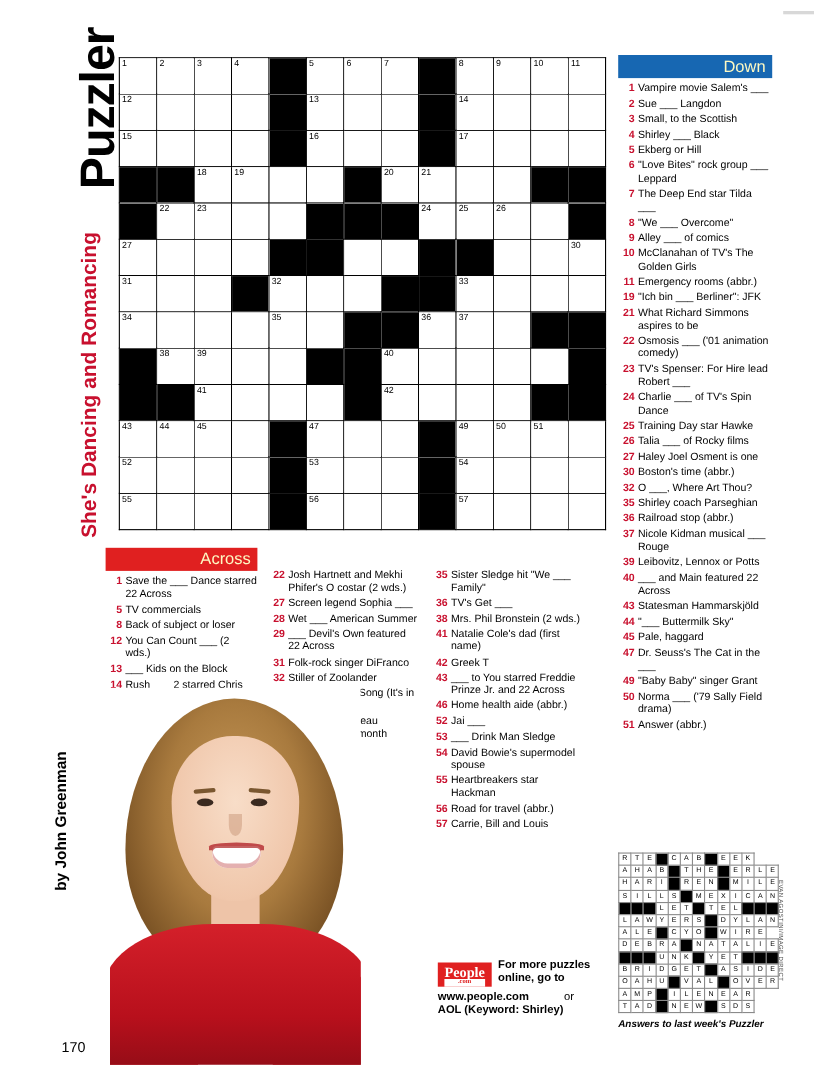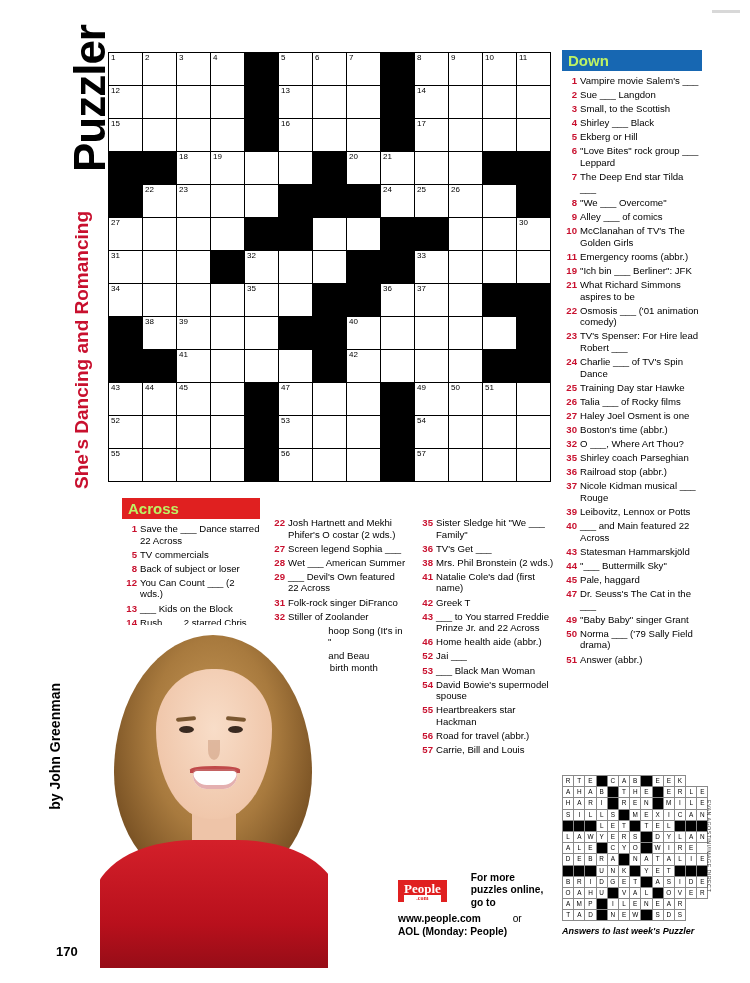--- a/index.html
+++ b/index.html
@@ -45,21 +45,21 @@
     left:-60px;top:790px;
     width:230px;
     transform:rotate(-90deg);
     transform-origin:center center;
     font-weight:bold;
     font-size:14px;
     text-align:right;
   }
   .page-num{
     position:absolute;left:56px;top:944px;
-    font-weight:bold;font-size:13px;
+    font-weight:normal;font-size:13px;
   }
 
   
   #grid-wrap{
     position:absolute;left:108px;top:52px;
   }
   table.xgrid{border-collapse:collapse;}
   table.xgrid td{
     width:33px;height:32px;
     border:1px solid #000;
@@ -71,37 +71,37 @@
   table.xgrid td span.num{
     position:absolute;left:2px;top:0px;
     font-size:8px;line-height:9px;font-family:"Liberation Sans",sans-serif;
   }
 
   
   .down-col{
     position:absolute;left:562px;top:50px;width:140px;
   }
   .clue-header{
-    background:#1767b2;color:#bef264;font-weight:bold;font-size:15px;
-    padding:2px 6px;margin-bottom:4px;
+    background:#1767b2;color:#fef9c3;font-weight:normal;font-size:15px;
+    padding:2px 6px;margin-bottom:4px;text-align:right;
   }
   .clue-header.across{background:#e02020;}
   .clue{
     font-size:9.6px;line-height:11.6px;margin-bottom:2.5px;
     display:flex;
   }
   .clue .n{
     font-weight:bold;color:#c8102e;min-width:15px;text-align:right;
     margin-right:3px;flex:none;
   }
   .clue .t{flex:1;}
 
   
   .across-area{
-    position:absolute;left:122px;top:498px;width:448px;
+    position:absolute;left:96px;top:498px;width:448px;
   }
   .across-cols{display:flex;gap:10px;}
   .across-cols .col{width:138px;}
   .col-spacer{height:19px;}
 
   
   .photo{
     position:absolute;left:100px;top:625px;width:228px;height:343px;
     overflow:hidden;
   }
@@ -777,21 +777,21 @@
             <div class="clue">
               <span class="n">46</span>
               <span class="t">Home health aide (abbr.)</span>
             </div>
             <div class="clue">
               <span class="n">52</span>
               <span class="t">Jai ___</span>
             </div>
             <div class="clue">
               <span class="n">53</span>
-              <span class="t">___ Black Man Woman</span>
+              <span class="t">___ Drink Man Sledge</span>
             </div>
             <div class="clue">
               <span class="n">54</span>
               <span class="t">David Bowie's supermodel spouse</span>
             </div>
             <div class="clue">
               <span class="n">55</span>
               <span class="t">Heartbreakers star Hackman</span>
             </div>
             <div class="clue">
@@ -818,31 +818,31 @@
     <div class="brow r"></div>
     <div class="eye l"></div>
     <div class="eye r"></div>
     <div class="nose"></div>
     <div class="lip"></div>
     <div class="mouth"></div>
     <div class="shirt"></div>
   </div>
 
   <div class="promo">
-    <div style="display:flex;gap:24px;align-items:center;">
+    <div style="display:flex;gap:6px;align-items:flex-end;">
       <div class="people-logo">
         <span>People</span>
         <small>.com</small>
       </div>
       <div class="txt" style="font-weight:bold;">For more puzzles online, go to</div>
     </div>
     <div class="txt" style="margin-top:4px;">
       <span>www.people.com</span><span class="reg"> or</span>
     </div>
-    <div class="txt">AOL (Monday: People)</div>
+    <div class="txt">AOL (Keyword: Shirley)</div>
   </div>
 
   <div class="answers">
     <div id="mini-grid">
         <table class="mini">
           <tbody>
             <tr>
               <td class="">R</td>
               <td class="">T</td>
               <td class="">E</td>

